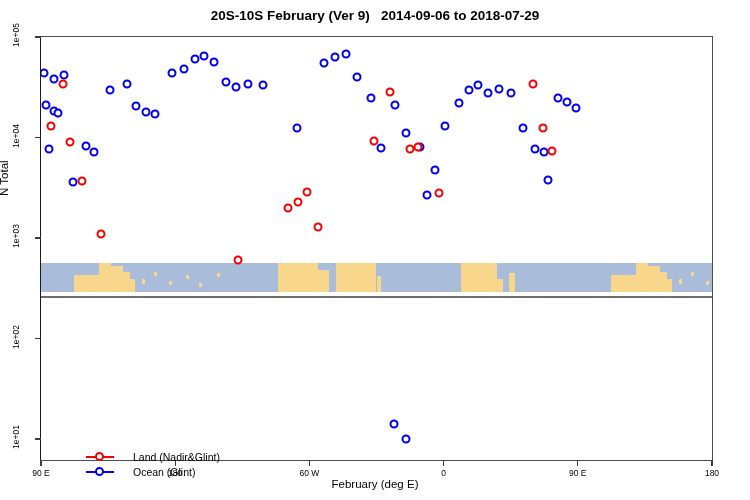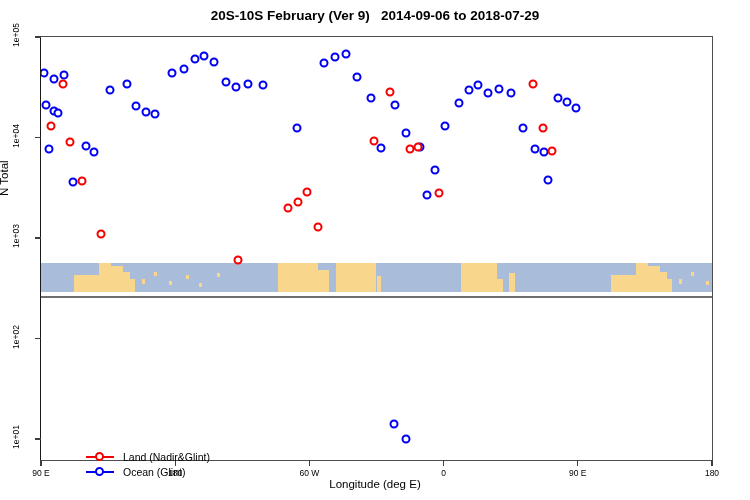--- a/index.html
+++ b/index.html
@@ -176,21 +176,21 @@
     height: 9px;
     border-radius: 50%;
     box-sizing: border-box;
     background: #ffffff;
   }
   .legend-line.land  { background: #f60000; }
   .legend-line.ocean { background: #0000f2; }
   .legend-dot.land   { border: 2.6px solid #f60000; }
   .legend-dot.ocean  { border: 2.6px solid #0000f2; }
   .legend-text {
-    margin-left: 8px;
+    margin-left: 18px;
     white-space: nowrap;
   }
 </style>
 </head>
 <body>
 
 <div id="figure">
 
   <div id="chart-title">20S-10S February (Ver 9)   2014-09-06 to 2018-07-29</div>
 
@@ -357,15 +357,15 @@
         <span class="legend-sym">
           <span class="legend-line ocean"></span>
           <span class="legend-dot ocean"></span>
         </span>
         <span class="legend-text">Ocean (Glint)</span>
       </div>
     </div>
 
   </div>
 
-  <div id="xlabel-axis">Longitude (deg E)</div>
+  <div id="xlabel-axis">February (deg E)</div>
 
 </div>
 
 </body></html>

